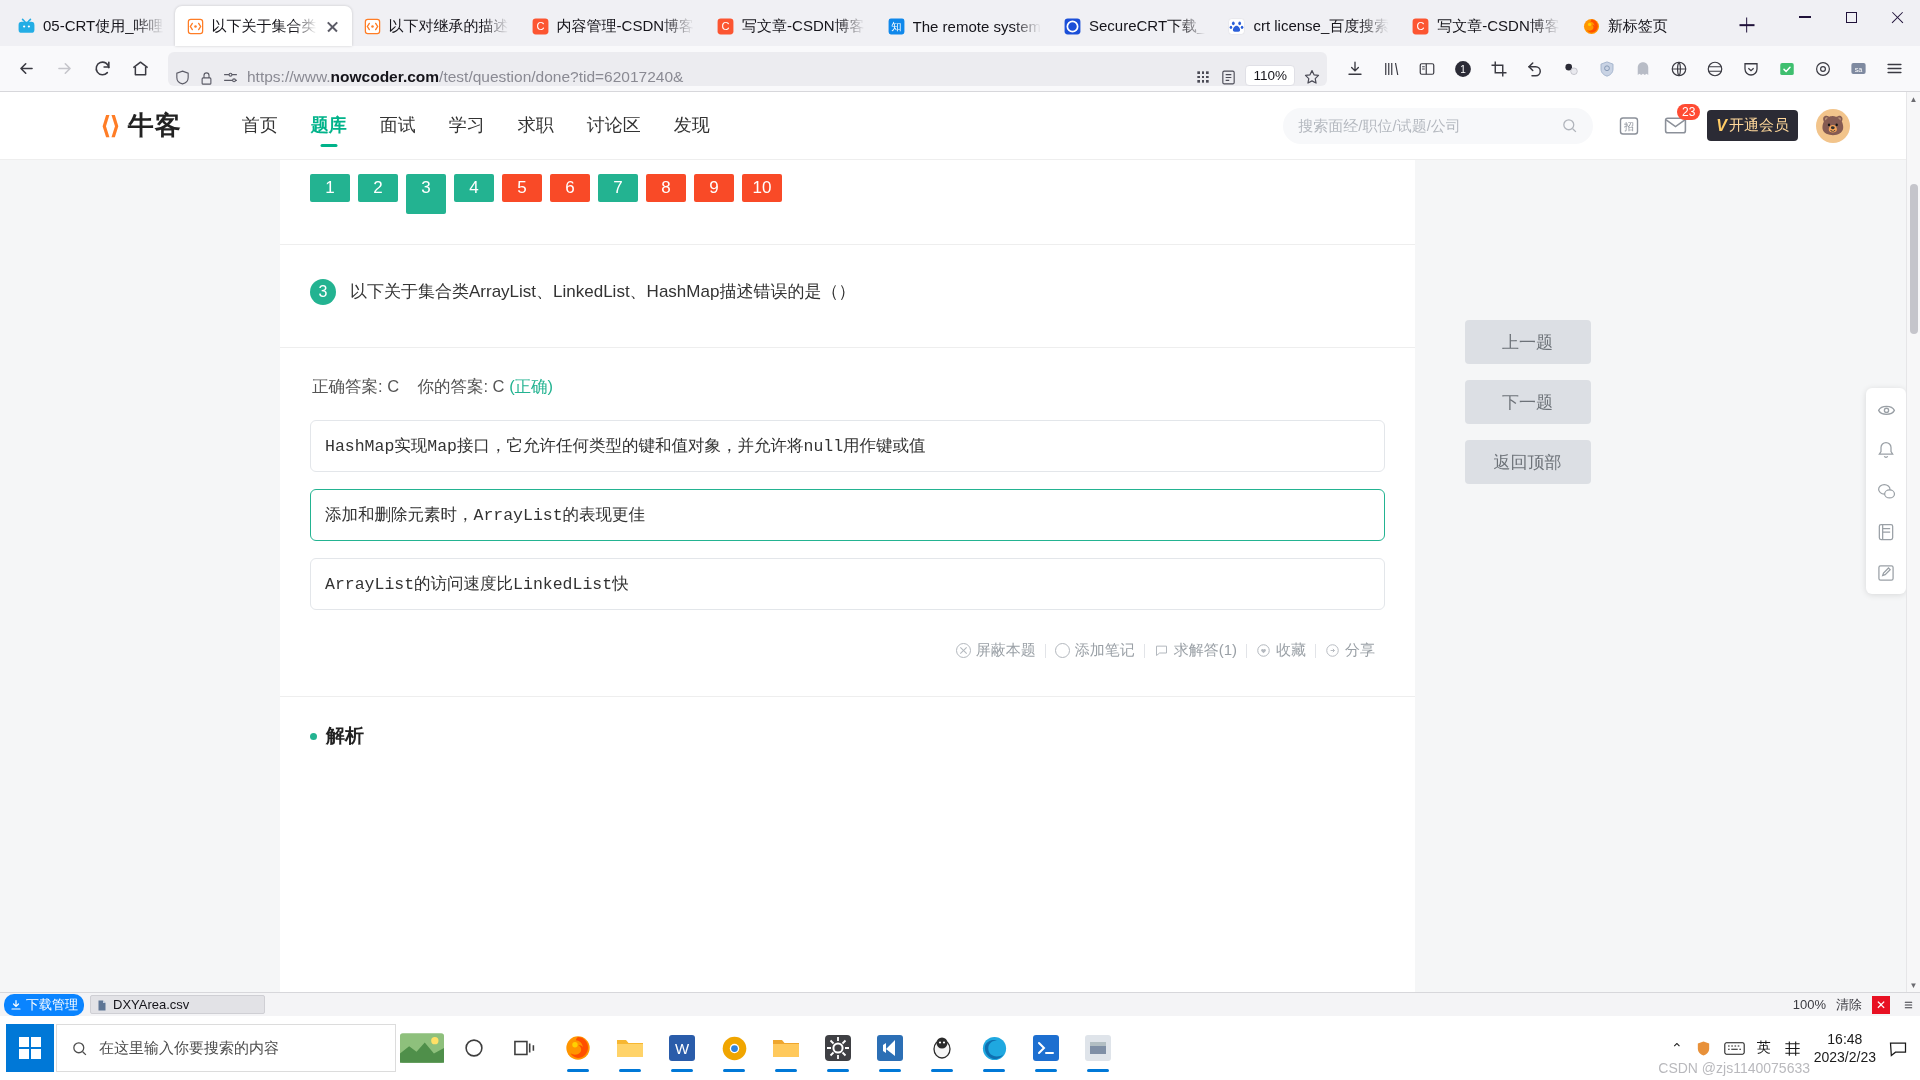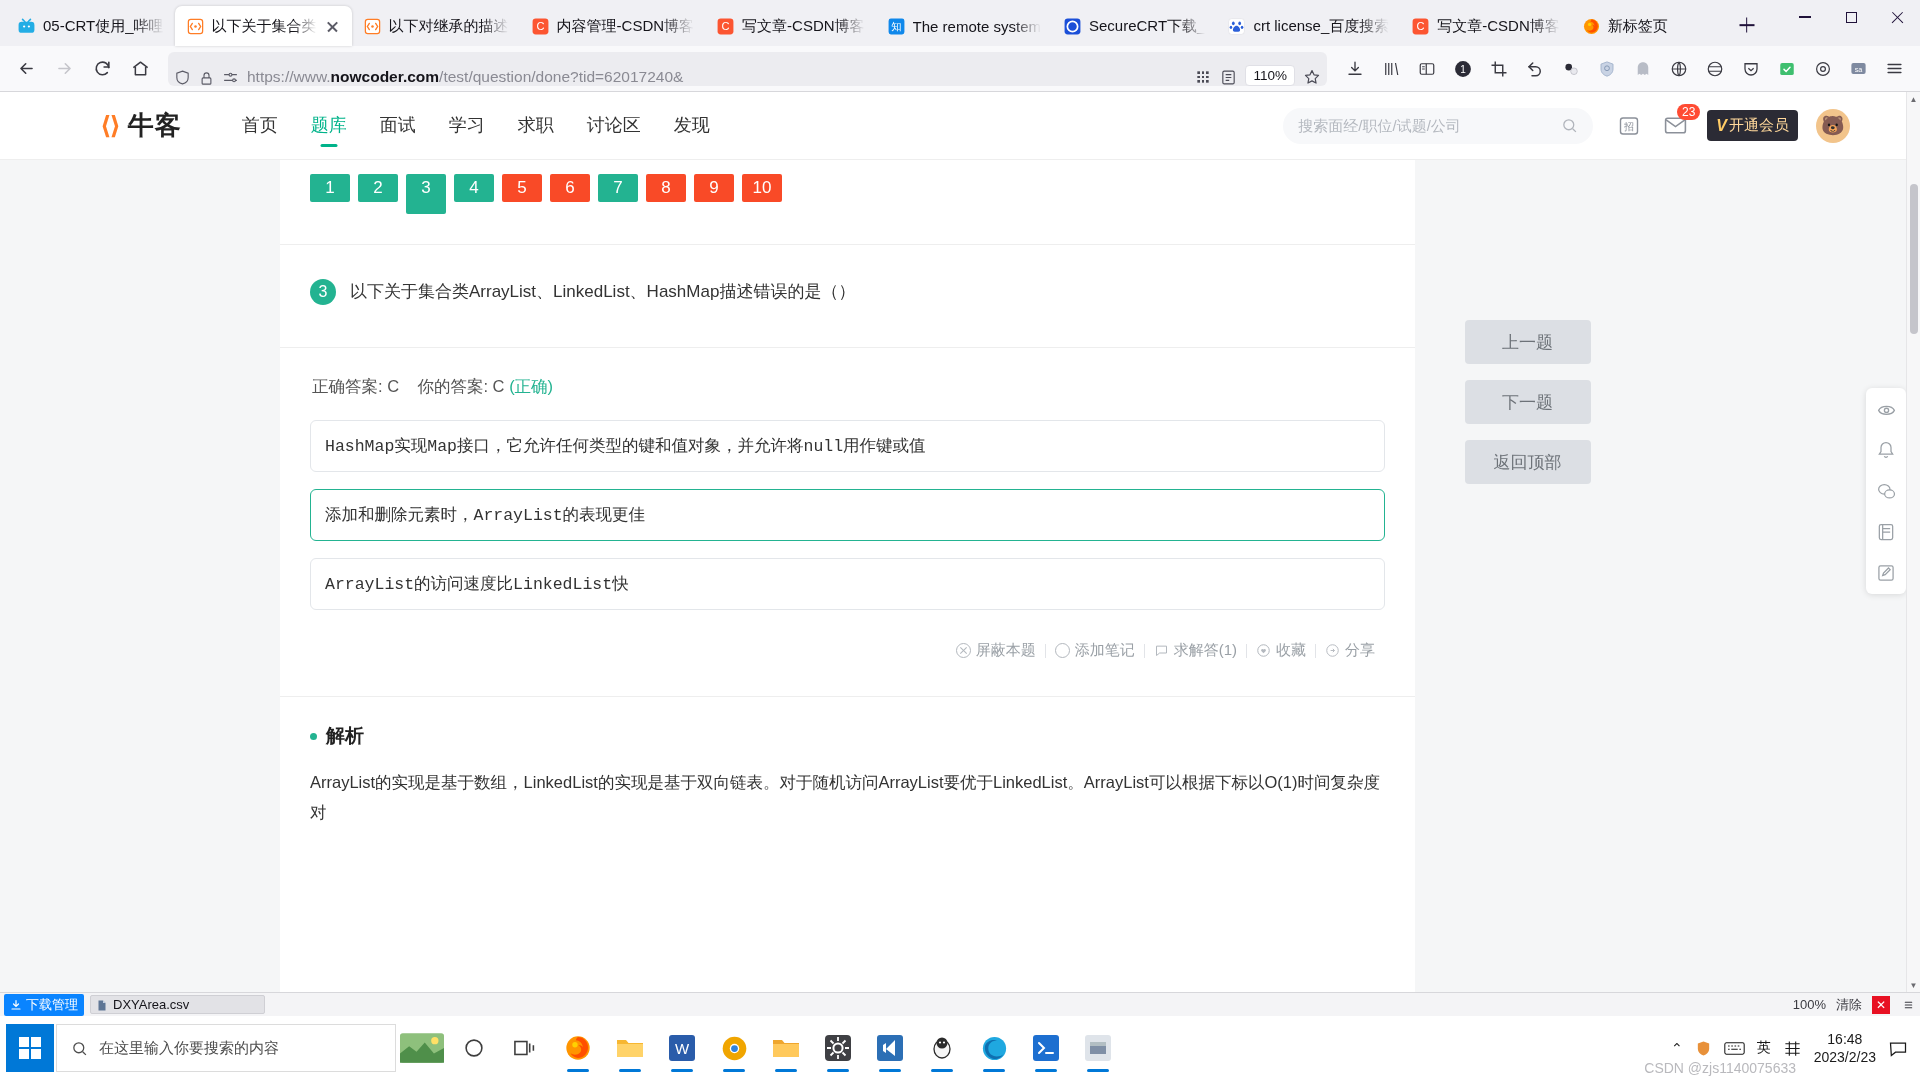--- a/index.html
+++ b/index.html
@@ -92,21 +92,21 @@
   .nklogo { display:flex; align-items:center; gap:9px; margin-right:60px; }
   .nklogo .mark {
     font-size:25px; color:#ff7d26; font-weight:700; letter-spacing:-2px;
   }
   .nklogo .word { font-size:26px; font-weight:700; color:#222; letter-spacing:1px; }
   .nknav { display:flex; align-items:center; gap:33px; }
   .nknav a {
     font-size:18px; color:#333; text-decoration:none; position:relative;
     padding-bottom:14px; padding-top:12px;
   }
-  .nknav a.active { color:#00b38a; }
+  .nknav a.active { color:#00b38a;font-weight:bold; }
   .nknav a.active::after {
     content:""; position:absolute; left:50%; transform:translateX(-50%);
     bottom:4px; width:17px; height:3px; background:#00b38a; border-radius:2px;
   }
   .nksearch {
     margin-left:auto; width:310px; height:36px; background:#f7f8fa; border-radius:18px;
     display:flex; align-items:center; padding:0 15px; gap:8px;
   }
   .nksearch input {
     flex:1; border:0; outline:0; background:transparent; font-size:15px; color:#333;
@@ -211,21 +211,21 @@
     position:absolute; left:3px; top:92px; width:8px; height:150px; background:#c5c5cb; border-radius:4px;
   }
 
   
   .dlbar {
     height:24px; background:#f4f4f6; border-top:1px solid #d7d7db;
     display:flex; align-items:center; padding:0 4px; gap:6px; font-size:13px; color:#15141a;
   }
   .dlbtn {
     display:flex; align-items:center; gap:4px; background:#0a84ff; color:#fff;
-    padding:2px 6px; border-radius:2px; font-size:13px;
+    padding:2px 6px; border-radius:10px; font-size:13px;
   }
   .dlitem {
     display:flex; align-items:flex-end; gap:5px; background:#e2e2e6; border:1px solid #cfcfd4;
     padding:1px 10px 1px 5px; border-radius:2px; font-size:13px; min-width:175px;
   }
   .dlright { margin-left:auto; display:flex; align-items:center; gap:10px; font-size:13px; color:#3b3b42; }
   .dlclose { background:#e81123; color:#fff; width:18px; height:18px; display:flex; align-items:center; justify-content:center; font-size:12px; }
   .dlmenu { width:16px; display:flex; align-items:center; justify-content:center; color:#444; }
 
   
@@ -246,21 +246,21 @@
   .tbicon {
     width:52px; height:54px; display:flex; align-items:center; justify-content:center; position:relative;
   }
   .tbicon.run::after {
     content:""; position:absolute; bottom:3px; left:50%; transform:translateX(-50%);
     width:22px; height:3px; background:#0078d7; border-radius:2px;
   }
   .tray { margin-left:auto; display:flex; align-items:center; gap:12px; padding-right:6px; font-size:14px; color:#1a1a1a; }
   .trayclock { text-align:center; line-height:18px; font-size:14px; }
   .watermark {
-    position:absolute; right:124px; bottom:4px; font-size:14px; color:#b9b9bd;
+    position:absolute; right:110px; bottom:4px; font-size:14px; color:#b9b9bd;
     font-family:"Liberation Sans",sans-serif; pointer-events:none;
   }
 
   svg { display:block; }
 </style>
 </head>
 <body>
 
 <div class="browser">
 
@@ -690,21 +690,20 @@
                   <span>分享</span>
                 </div>
               </div>
             </div>
 
             <div class="jiexi">
               <div class="jt">
                 <span class="dot"></span>
                 <span>解析</span>
               </div>
-              <div class="jp">ArrayList的实现是基于数组，LinkedList的实现是基于双向链表。对于随机访问ArrayList要优于LinkedList。ArrayList可以根据下标以O(1)时间复杂度对</div>
             </div>
           </div>
 
           <div class="rightcol">
             <div class="rbtn">上一题</div>
             <div class="rbtn">下一题</div>
             <div class="rbtn">返回顶部</div>
           </div>
         </div>
 

